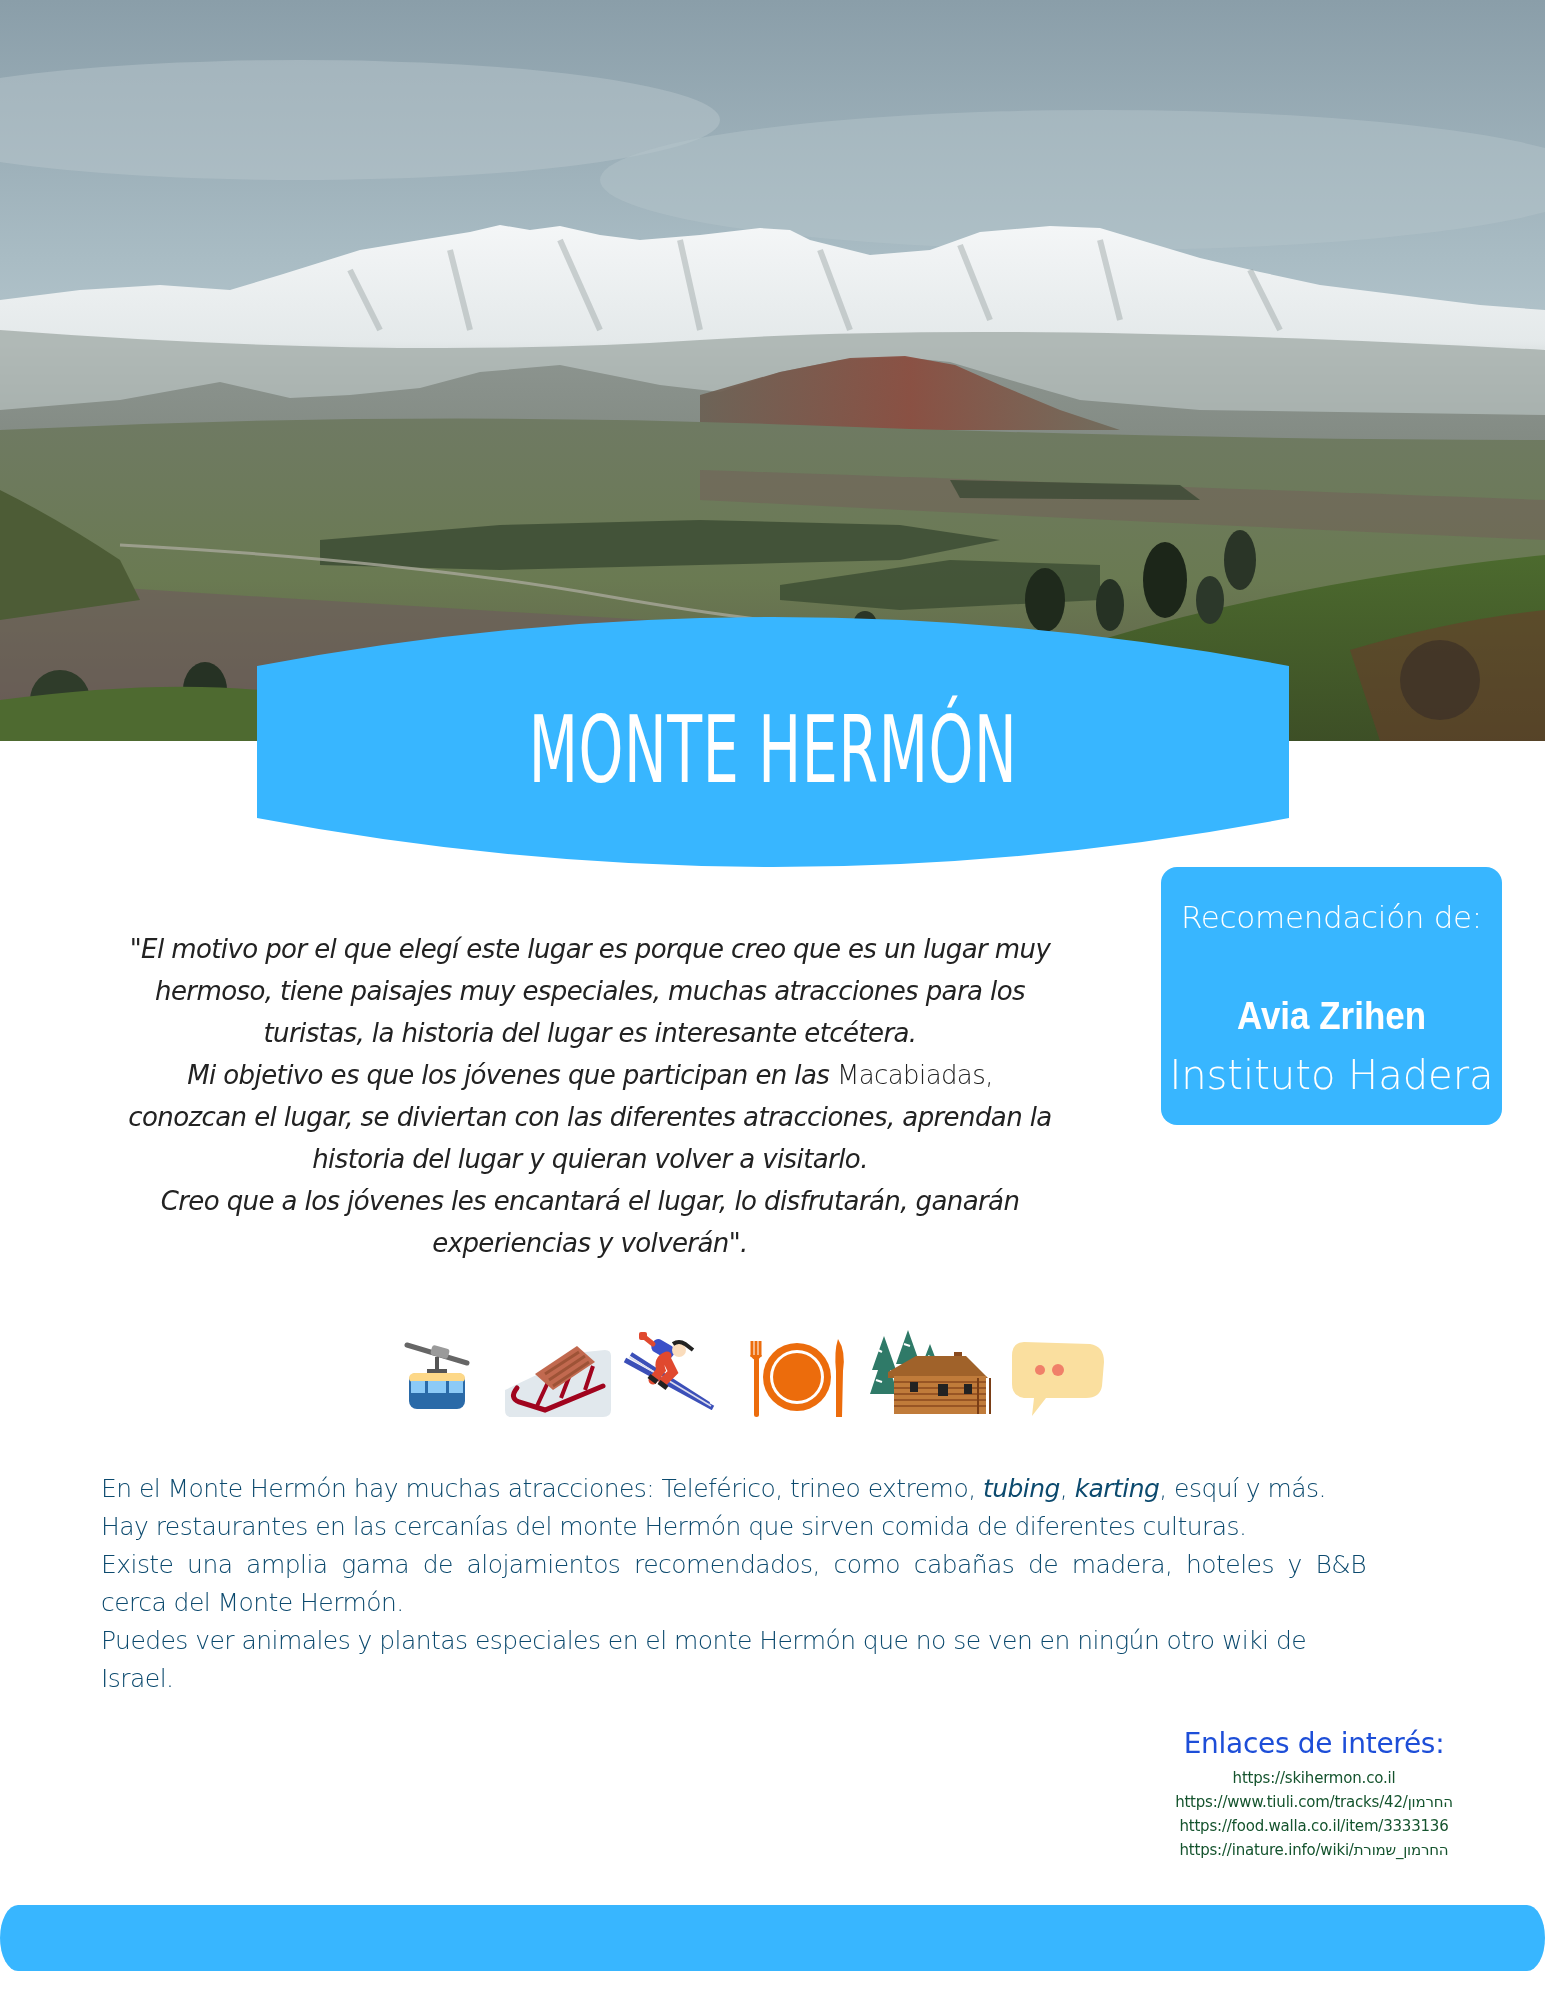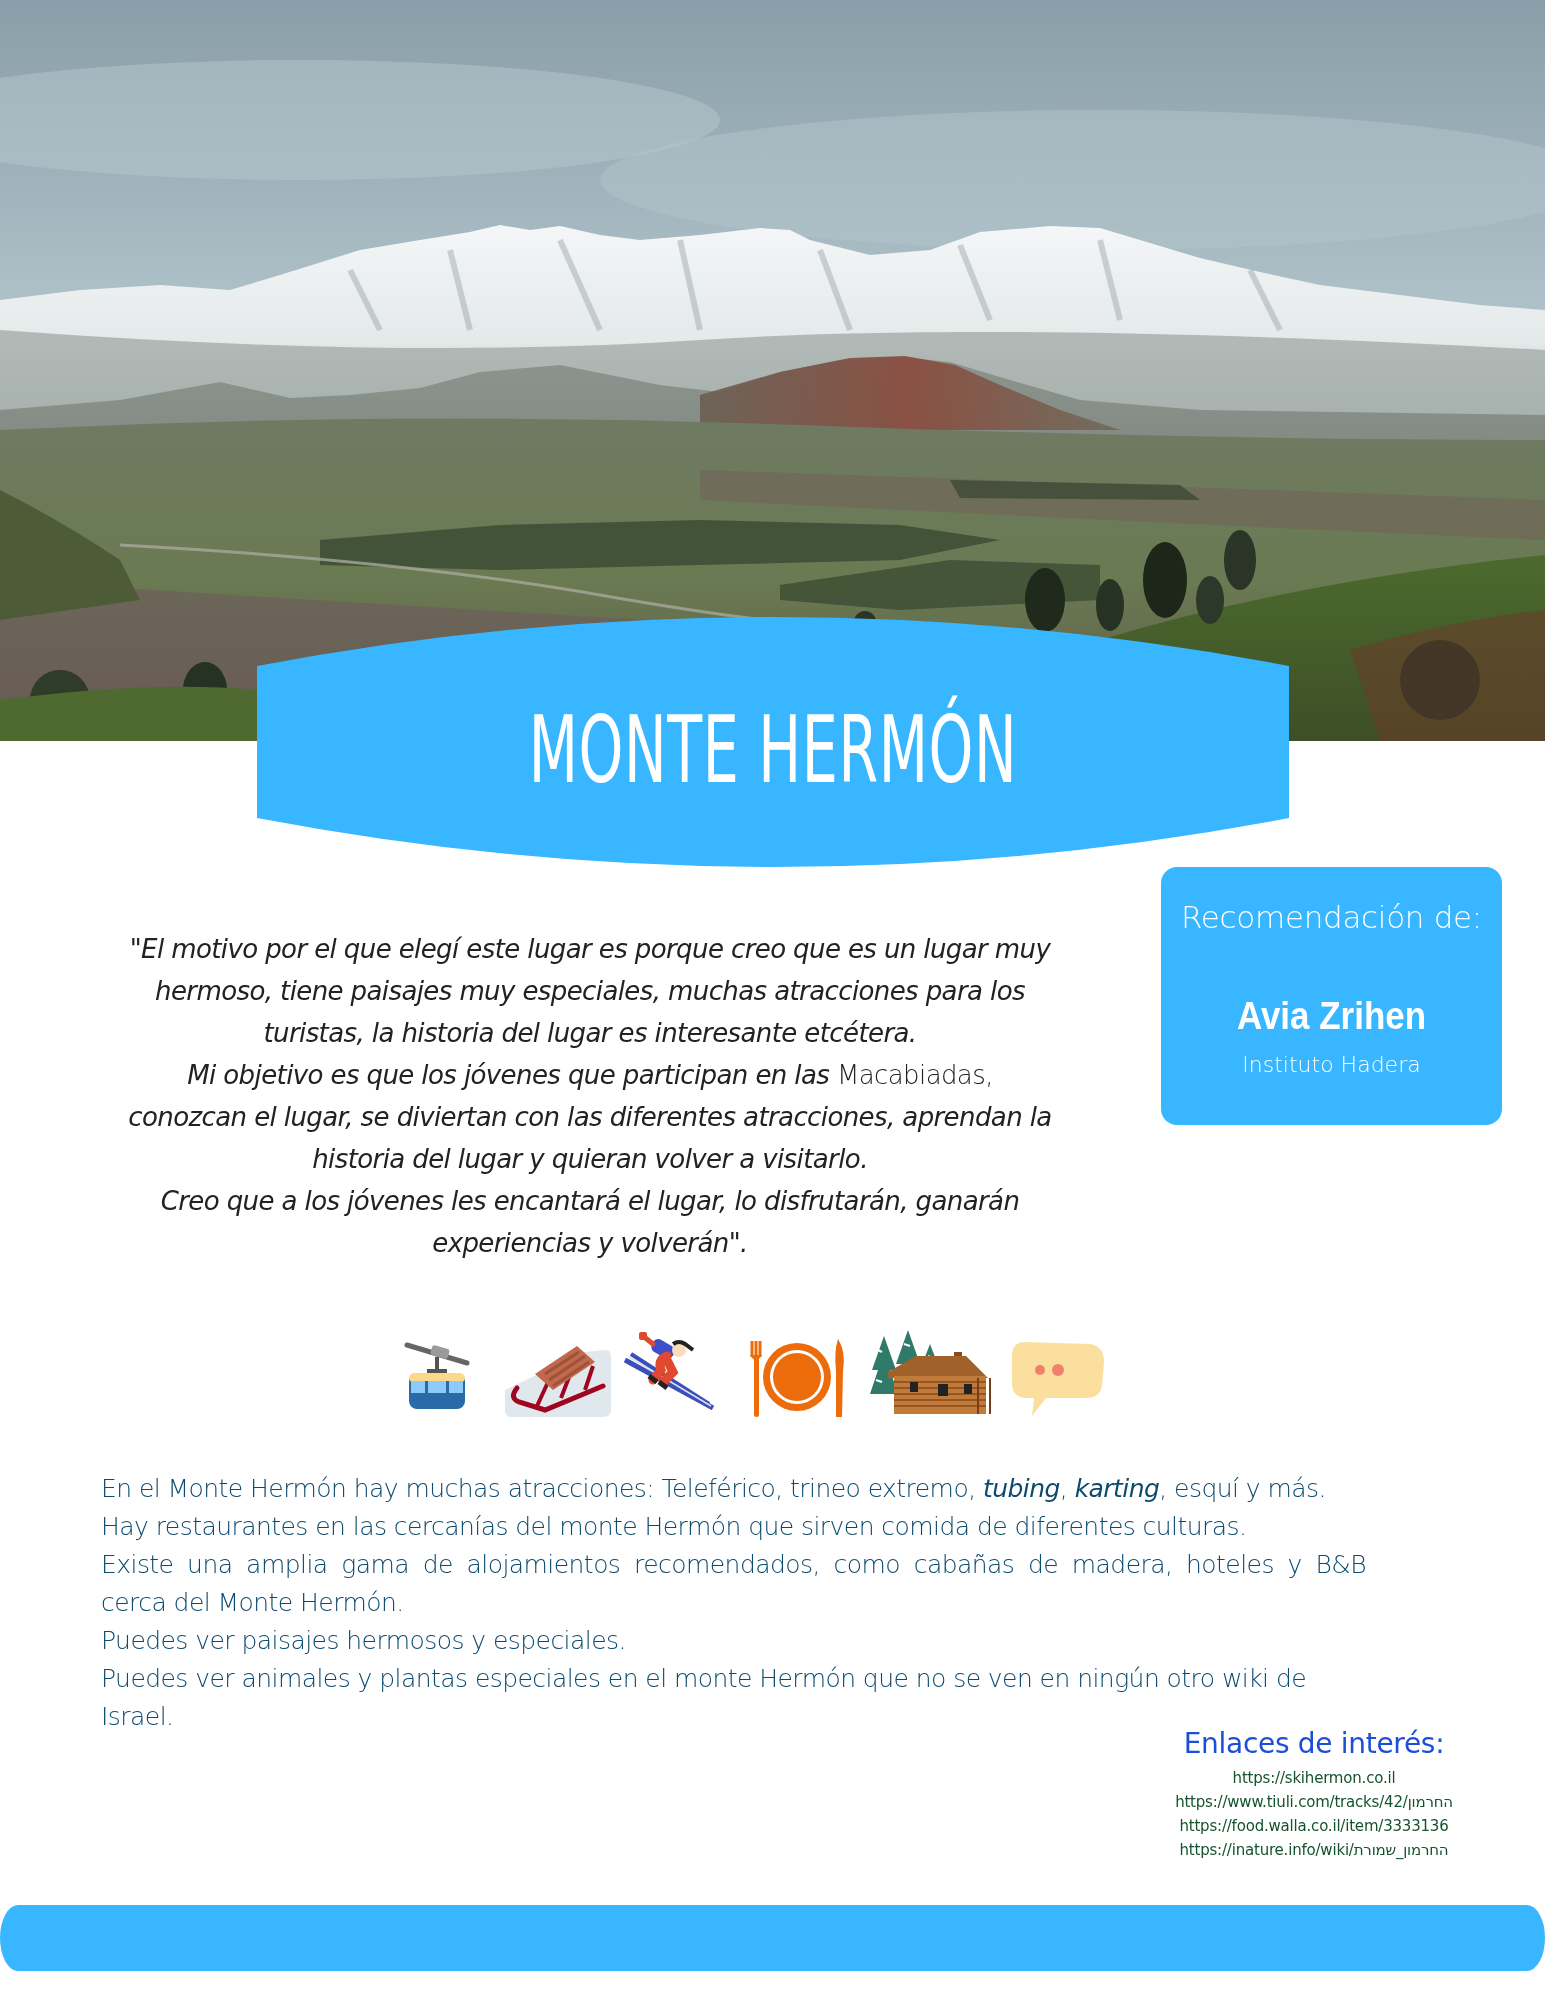--- a/index.html
+++ b/index.html
@@ -18,21 +18,21 @@
     font-size:92px; letter-spacing:1px; transform:scaleX(0.62); transform-origin:center;
     padding-top:16px; white-space:nowrap;
   }
 
   .rec-box {
     position:absolute; left:1161px; top:867px; width:341px; height:258px;
     background:#38b6ff; border-radius:16px; color:#fff; text-align:center;
   }
   .rec-label { position:absolute; left:0; width:100%; top:32px; font-family:"DejaVu Sans", sans-serif; font-weight:200; font-size:31px; letter-spacing:-0.3px; }
   .rec-name { position:absolute; left:0; width:100%; top:128px; font-family:"Liberation Sans", sans-serif; font-weight:bold; font-size:38px; transform:scaleX(0.92); }
-  .rec-school { position:absolute; left:0; width:100%; top:185px; font-family:"DejaVu Sans", sans-serif; font-weight:200; font-size:22px; }
+  .rec-school { position:absolute; left:0; width:100%; top:185px; font-family:"DejaVu Sans", sans-serif; font-weight:200; font-size:40px; }
 
   .quote {
     position:absolute; left:110px; top:928px; width:960px;
     text-align:center; font-family:"DejaVu Sans", sans-serif; font-style:italic; font-weight:200;
     font-size:26px; line-height:42px; color:#222; letter-spacing:-0.6px;
   }
   .quote .q-line { display:block; white-space:nowrap; }
   .quote .upright { font-style:normal; }
 
   .icons-row { position:absolute; left:0; top:1328px; width:1545px; height:95px; }
@@ -238,21 +238,20 @@
       <circle cx="48" cy="30" r="6" fill="#f08069"></circle>
     </svg>
   </div>
 </div>
 
 <div class="body-text">
   <span class="b-line"><span>En el Monte Hermón hay muchas atracciones: Teleférico, trineo extremo, </span><em>tubing</em><span>, </span><em>karting</em><span>, esquí y más.</span></span>
   <span class="b-line">Hay restaurantes en las cercanías del monte Hermón que sirven comida de diferentes culturas.</span>
   <span class="b-line justify">Existe una amplia gama de alojamientos recomendados, como cabañas de madera, hoteles y B&amp;B</span>
   <span class="b-line">cerca del Monte Hermón.</span>
-  <span class="b-line">Puedes ver paisajes hermosos y especiales.</span>
   <span class="b-line">Puedes ver animales y plantas especiales en el monte Hermón que no se ven en ningún otro wiki de</span>
   <span class="b-line">Israel.</span>
 </div>
 
 <div class="links">
   <div class="links-title">Enlaces de interés:</div>
   <a class="link" dir="ltr">https://skihermon.co.il</a>
   <a class="link" dir="ltr">https://www.tiuli.com/tracks/42/החרמון</a>
   <a class="link" dir="ltr">https://food.walla.co.il/item/3333136</a>
   <a class="link" dir="ltr">https://inature.info/wiki/החרמון_שמורת</a>

